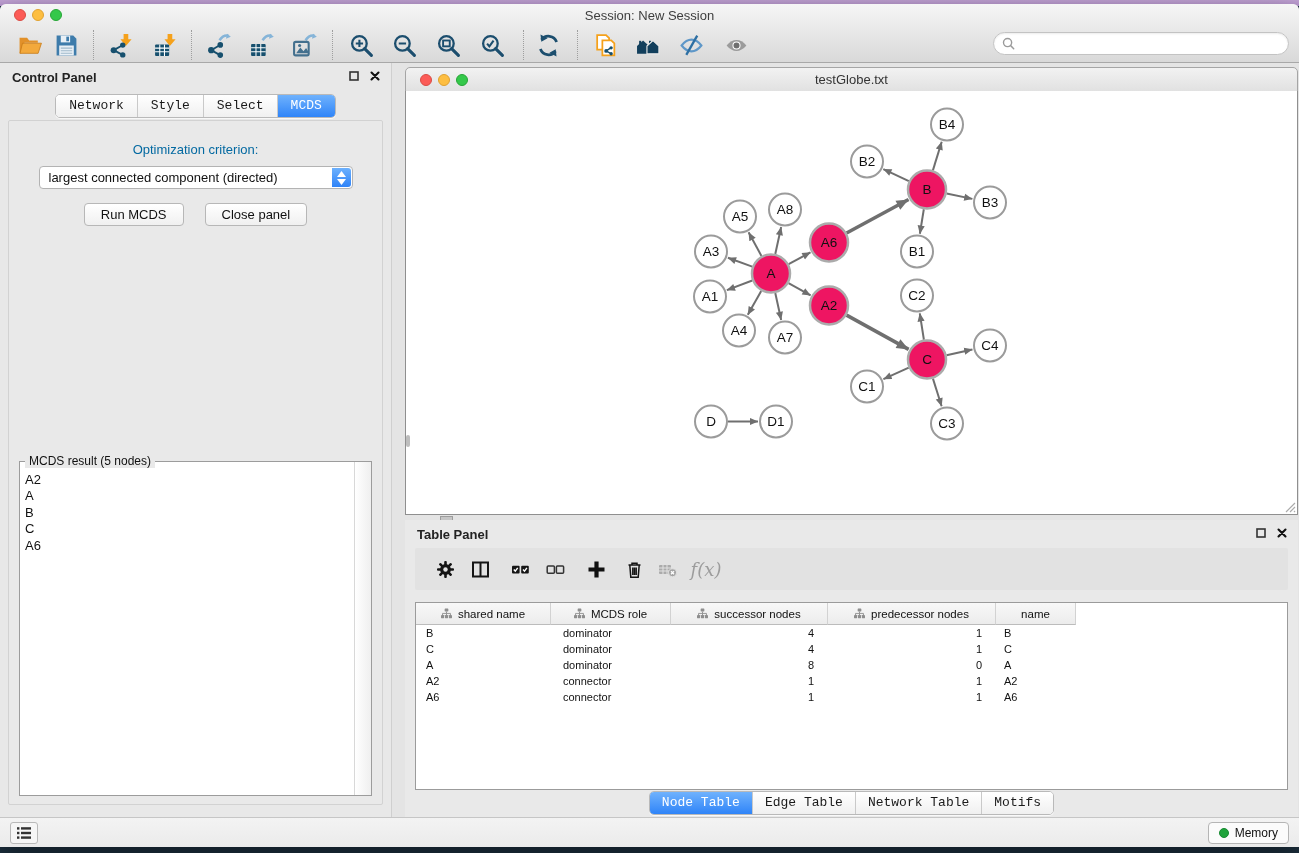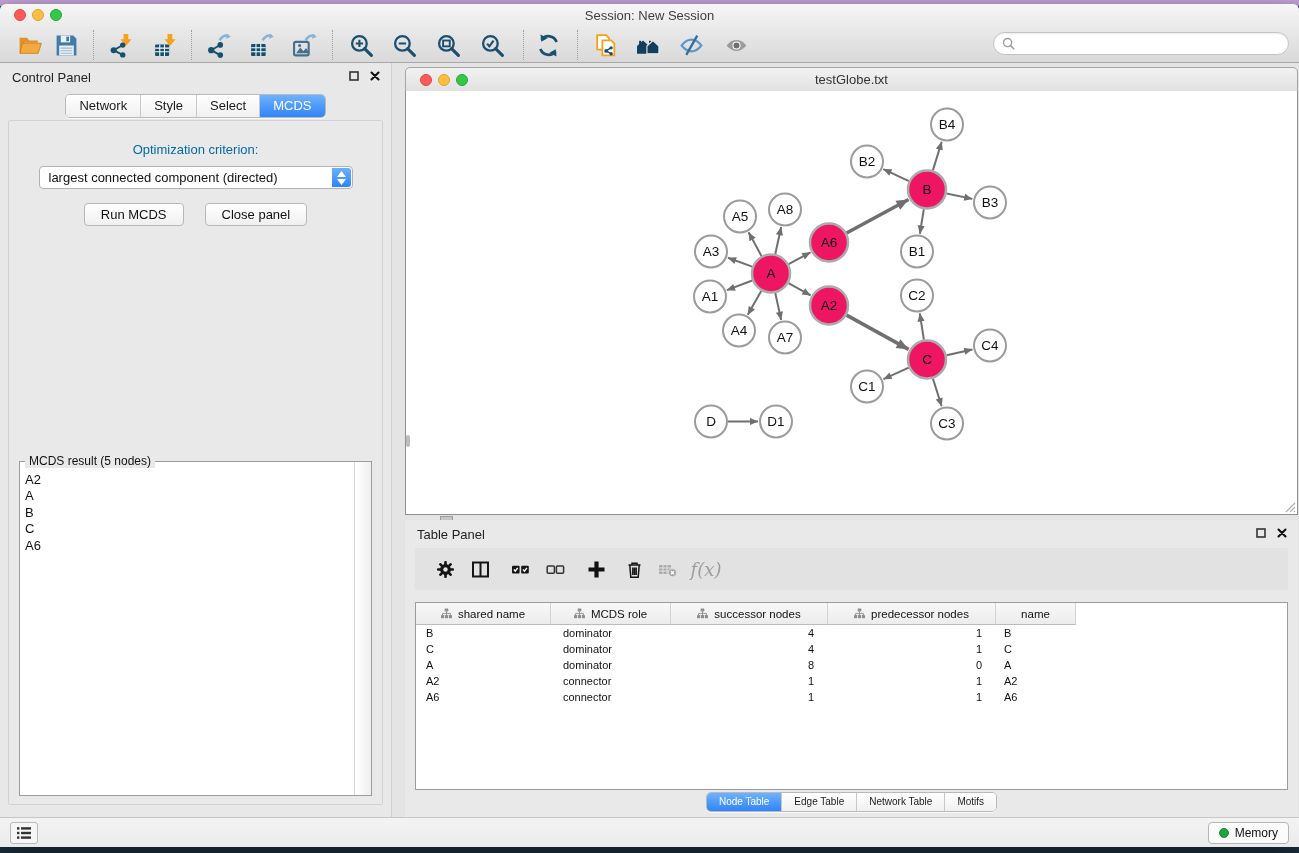--- a/index.html
+++ b/index.html
@@ -34,31 +34,31 @@
   #search-field input { border:none; outline:none; flex:1; font-size:13px;
     font-family:inherit; background:transparent; }
 
   
   #content { position:absolute; left:0; top:59px; width:1299px; height:754px;
     background:#e4e4e4; }
 
   
   #control-panel { position:absolute; left:0; top:0; width:392px; height:754px;
     background:#e8e8e8; border-right:1px solid #cfcfcf; }
-  .panel-header { position:relative; height:27px; }
+  .panel-header { position:relative; height:27px;font-weight:bold; }
   .panel-title { position:absolute; left:12px; top:7px; font-size:13px; color:#222; }
   .winbtns { position:absolute; right:10px; top:7px; display:flex; gap:9px; }
   .winbtn { width:12px; height:12px; display:flex; align-items:center; justify-content:center; }
   .winbtn svg { width:10px; height:10px; }
   #cp-tabs-row { position:absolute; left:0; right:0; top:31px; text-align:center; }
   .seg { display:inline-flex; border:1px solid #b9b9b9; border-radius:5px;
     overflow:hidden; background:#fff; box-shadow:0 1px 0 rgba(255,255,255,.7); }
   .seg .tab { padding:3px 13px 4px; font-size:13px; color:#1a1a1a;
     background:linear-gradient(#ffffff,#f0f0f0); border-left:1px solid #c9c9c9;
-    cursor:default; white-space:nowrap; }
+    cursor:default; white-space:nowrap;font-family:Liberation Mono, monospace; }
   .seg .tab:first-child { border-left:none; }
   .seg .tab.selected { background:linear-gradient(#6fb2fd,#2f84f8); color:#fff; }
   #cp-body { position:absolute; left:8px; right:8px; top:57px; bottom:12px;
     background:#e9e9e9; border:1px solid #d2d2d2; border-radius:2px; }
   #opt-label { margin-top:21px; text-align:center; font-size:13px; color:#0369a1; }
   #criterion-row { margin-top:9px; display:flex; justify-content:center; }
   #criterion-select { width:314px; height:23px; background:#fff;
     border:1px solid #b3b3b3; border-radius:4px; position:relative;
     font-size:13px; color:#111; display:flex; align-items:center; padding-left:9px; }
   #criterion-stepper { position:absolute; right:1px; top:1px; bottom:1px; width:19px;
@@ -107,21 +107,21 @@
   #tp-table { position:absolute; left:10px; right:10px; top:82px; height:188px;
     background:#fff; border:1px solid #9b9b9b; overflow:hidden; }
   #tp-header-row { display:flex; height:22px; }
   .th { display:flex; align-items:center; justify-content:center; gap:6px;
     background:linear-gradient(#f8f8f8,#ececec); border-right:1px solid #d2d2d2;
     border-bottom:1px solid #bcbcbc; font-size:11.5px; color:#111; }
   .th svg { width:11px; height:11px; }
   .tr { display:flex; height:16px; }
   .td { font-size:11px; color:#111; line-height:16px; white-space:nowrap; overflow:hidden; }
   #tp-tabs-row { position:absolute; left:0; right:0; top:271px; text-align:center; }
-  #tp-tabs-row .tab { font-size:10px; padding:3px 12px 4px; }
+  #tp-tabs-row .tab { font-size:13px; padding:3px 12px 4px; }
 
   
   #status-bar { position:absolute; left:0; top:813px; width:100%; height:47px;
     background:linear-gradient(#f3f3f3,#e6e6e6); border-top:1px solid #c6c6c6; }
   #list-btn { position:absolute; left:10px; top:4px; width:28px; height:22px;
     background:#f6f6f6; border:1px solid #b9b9b9; border-radius:3px;
     display:flex; align-items:center; justify-content:center; }
   #memory-btn { position:absolute; right:10px; top:4px; height:22px; padding:0 10px;
     background:#fbfbfb; border:1px solid #b5b5b5; border-radius:4px;
     display:flex; align-items:center; gap:6px; font-size:12px; color:#111; }

